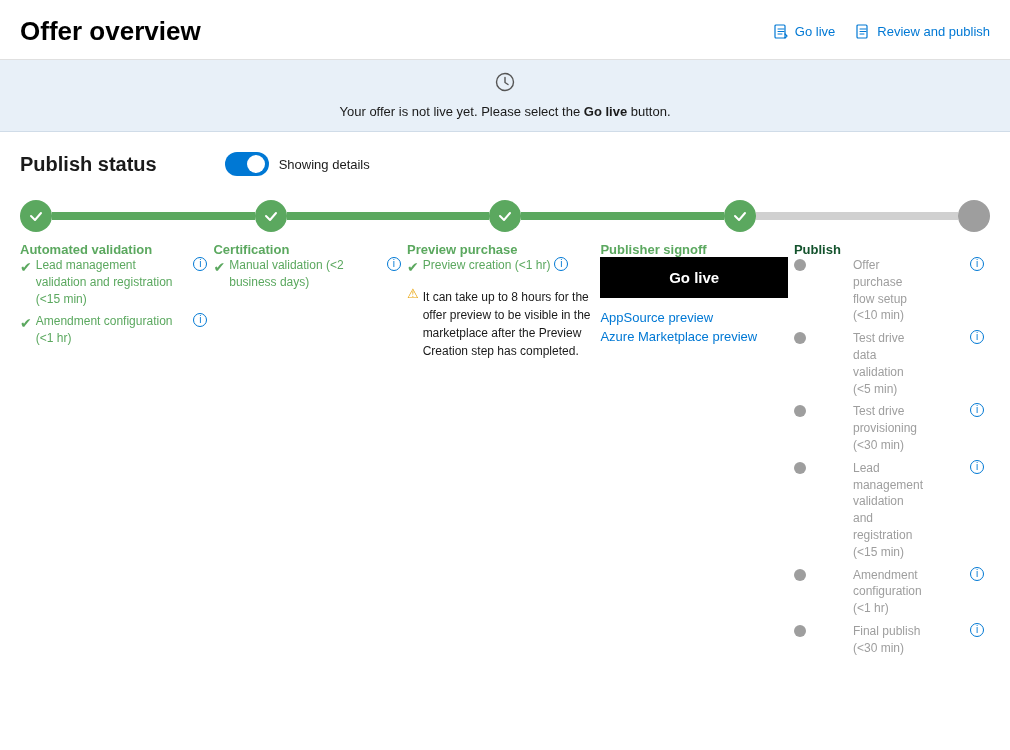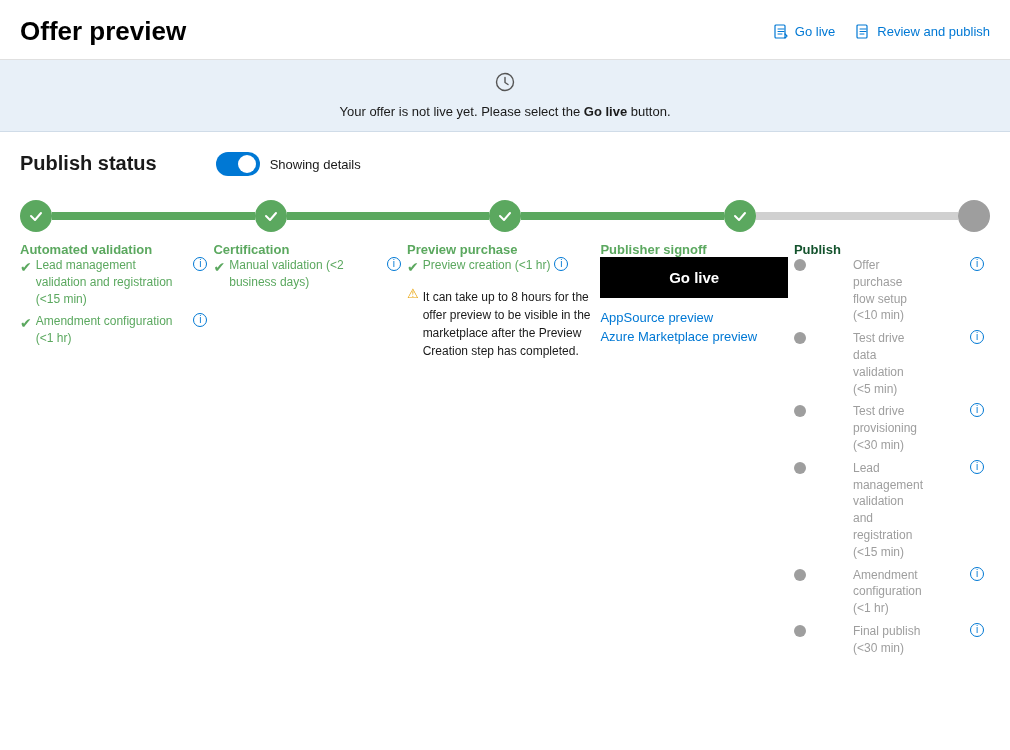--- a/index.html
+++ b/index.html
@@ -69,21 +69,22 @@
     .info-banner-text strong { font-weight: 700; }
 
     
     .main-content {
       padding: 20px;
     }
 
     
     .publish-status-header {
       display: flex;
-      gap: 23px;
+      align-items: center;
+      gap: 32px;
       margin-bottom: 24px;
     }
     .publish-status-title {
       font-size: 20px;
       font-weight: 700;
     }
 
     
     .toggle-container {
       display: flex;
@@ -256,21 +257,21 @@
       font-size: 12px;
       color: #1a1a1a;
       line-height: 1.5;
       margin-top: 4px;
     }
   </style>
 </head>
 <body>
 
 <div class="header">
-  <h1 class="header-title">Offer preview</h1>
+  <h1 class="header-title">Offer overview</h1>
   <div class="header-actions">
     <button class="header-btn">
       <svg class="doc-icon" viewBox="0 0 16 16" fill="none" xmlns="http://www.w3.org/2000/svg">
         <rect x="2" y="1" width="10" height="13" rx="1" stroke="#0078d4" stroke-width="1.2"></rect>
         <path d="M5 5h6M5 7.5h6M5 10h4" stroke="#0078d4" stroke-width="1" stroke-linecap="round"></path>
         <path d="M12 10l2 2-2 2" stroke="#0078d4" stroke-width="1.2" stroke-linecap="round" stroke-linejoin="round"></path>
       </svg>
       <span>Go live</span>
     </button>
     <button class="header-btn">

